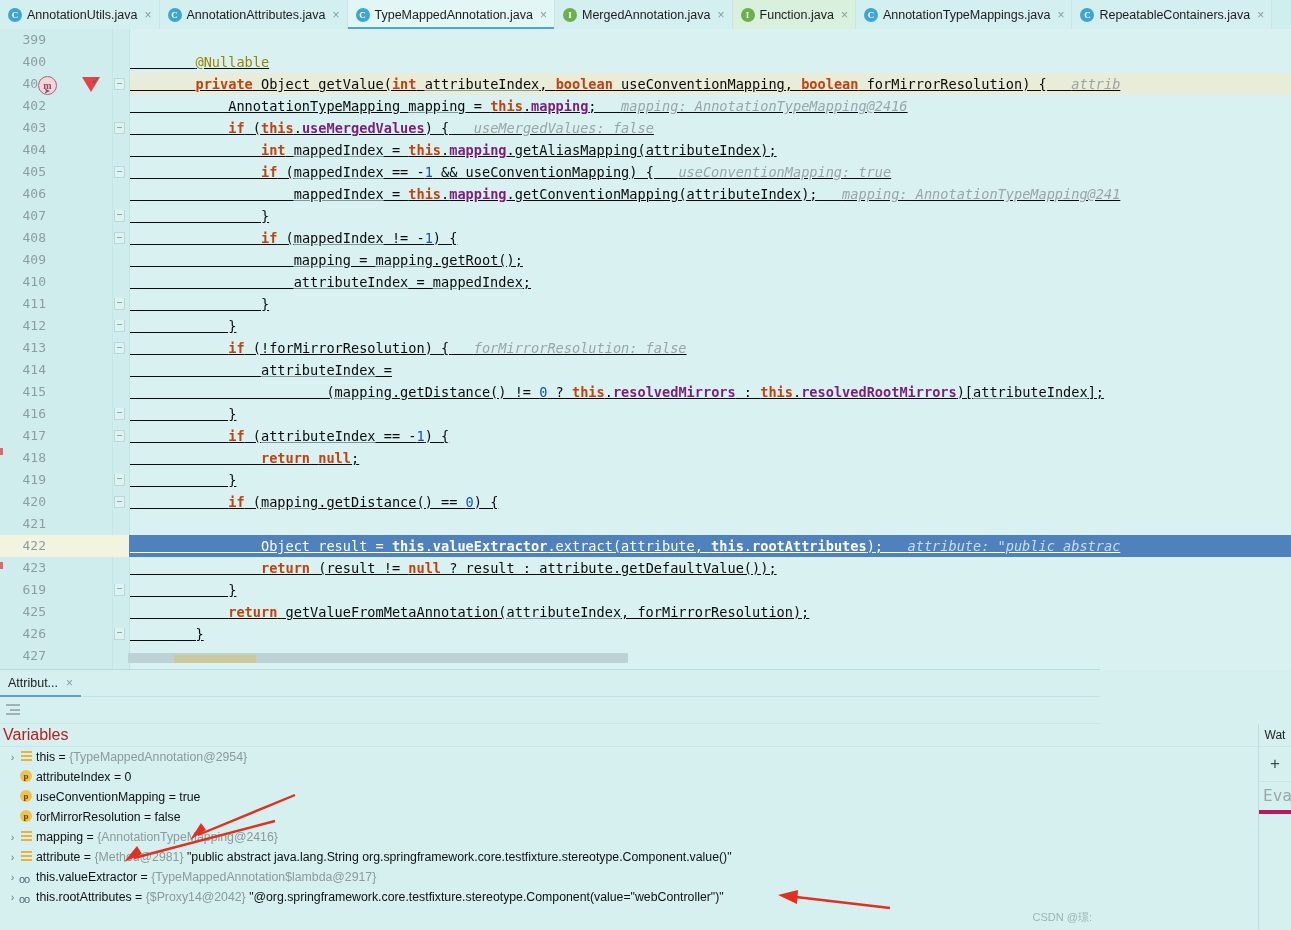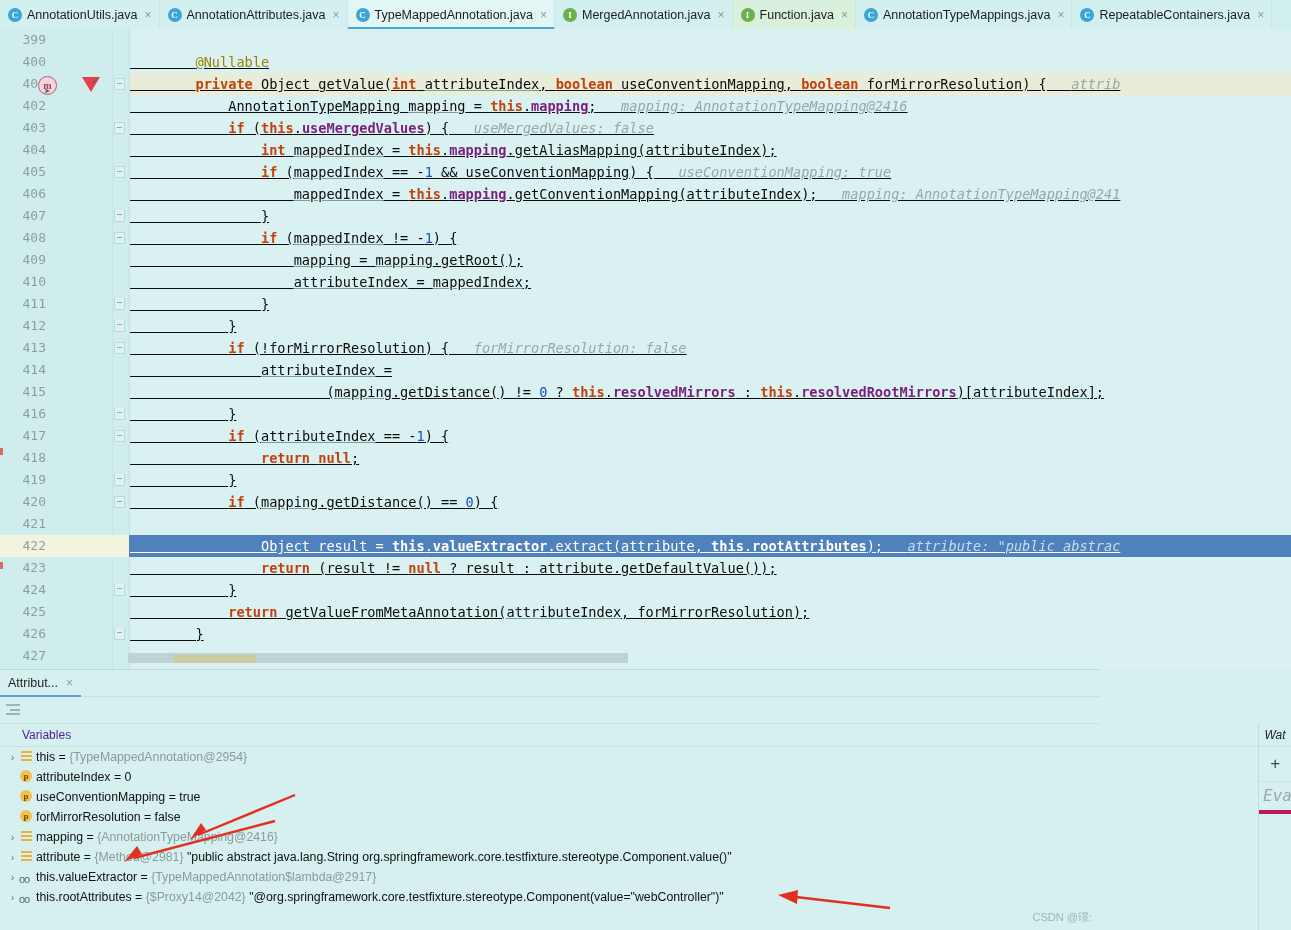--- a/index.html
+++ b/index.html
@@ -191,22 +191,22 @@
   .tool-ico i:nth-child(2) { width: 10px; margin-left: 4px; }
   .tool-ico i:nth-child(3) { width: 14px; }
 
   .panes { position: relative; height: 207px; }
   .vars-pane {
     position: absolute; left: 0; top: 0; width: 1258px; height: 207px;
     border-right: 1px solid #bcdede;
     overflow: hidden;
   }
   .vars-head {
-    height: 22px; line-height: 22px; padding-left: 22px;
-    font-size: 12px; color: #4c1d95;
+    height: 22px; line-height: 22px; padding-left: 3px;
+    font-size: 16px; color: #b91c1c;
     border-bottom: 1px solid #c8e5e5;
   }
   .var-row {
     position: relative; height: 20px; line-height: 20px;
     font-size: 12.3px; color: #101010;
     white-space: nowrap; padding-left: 6px;
   }
   .chev {
     display: inline-block; width: 13px;
     color: #6b7f7f; font-size: 11px; text-align: center;
@@ -237,21 +237,20 @@
     font-family: "Liberation Sans", sans-serif;
   }
   .vname { color: #101010; }
   .veq { color: #101010; }
   .vtype { color: #8c9a9a; }
   .vstr { color: #101010; }
 
   .watch-pane {
     position: absolute; left: 1259px; top: 0; width: 32px; height: 207px;
     overflow: hidden;
-    font-style: italic;
   }
   .watch-head {
     height: 22px; line-height: 22px; text-align: center;
     font-size: 12px; color: #1c1c1c;
     border-bottom: 1px solid #c8e5e5;
   }
   .watch-plus {
     height: 34px; line-height: 34px; text-align: center;
     font-size: 17px; color: #3c4c4c;
     border-bottom: 1px solid #c8e5e5;
@@ -435,21 +434,21 @@
           <div class="lnum-bg"></div>
           <div class="sel"></div>
           <span class="lnum">422</span>
           <span class="code">                Object result = <span class="kw">this</span>.<span class="fld">valueExtractor</span>.extract(attribute, <span class="kw">this</span>.<span class="fld">rootAttributes</span>);   <span class="hint">attribute: "public abstrac</span></span>
         </div>
         <div class="row">
           <span class="lnum">423</span>
           <span class="code">                <span class="kw">return</span> (result != <span class="kw">null</span> ? result : attribute.getDefaultValue());</span>
         </div>
         <div class="row">
-          <span class="lnum">424</span>
+          <span class="lnum">619</span>
           <span class="fold endbrace"></span>
           <span class="code">            }</span>
         </div>
         <div class="row">
           <span class="lnum">425</span>
           <span class="code">            <span class="kw">return</span> getValueFromMetaAnnotation(<span class="und">attributeIndex</span>, forMirrorResolution);</span>
         </div>
         <div class="row">
           <span class="lnum">426</span>
           <span class="fold endbrace"></span>

